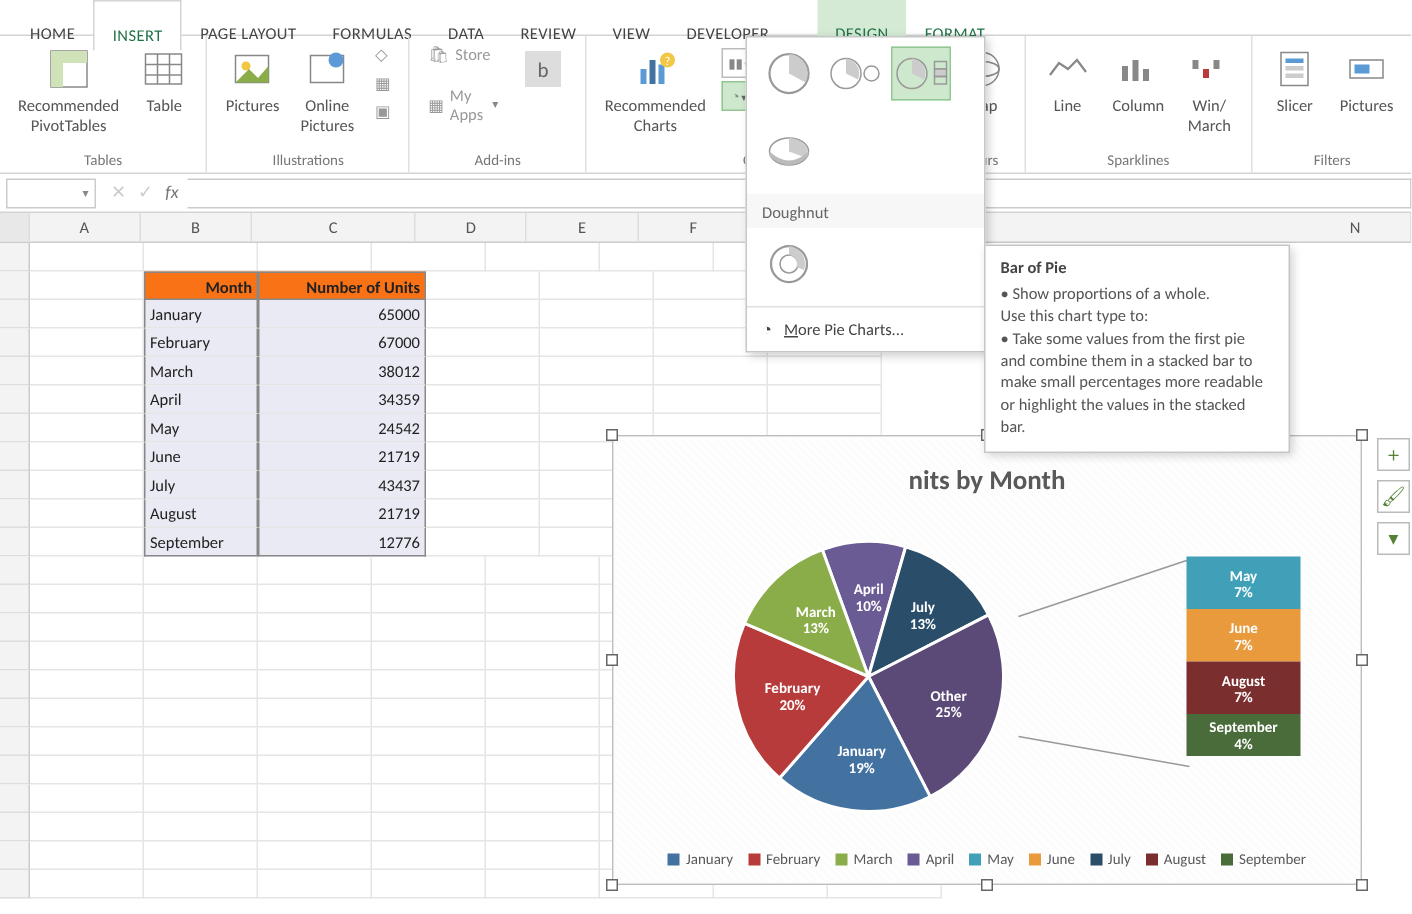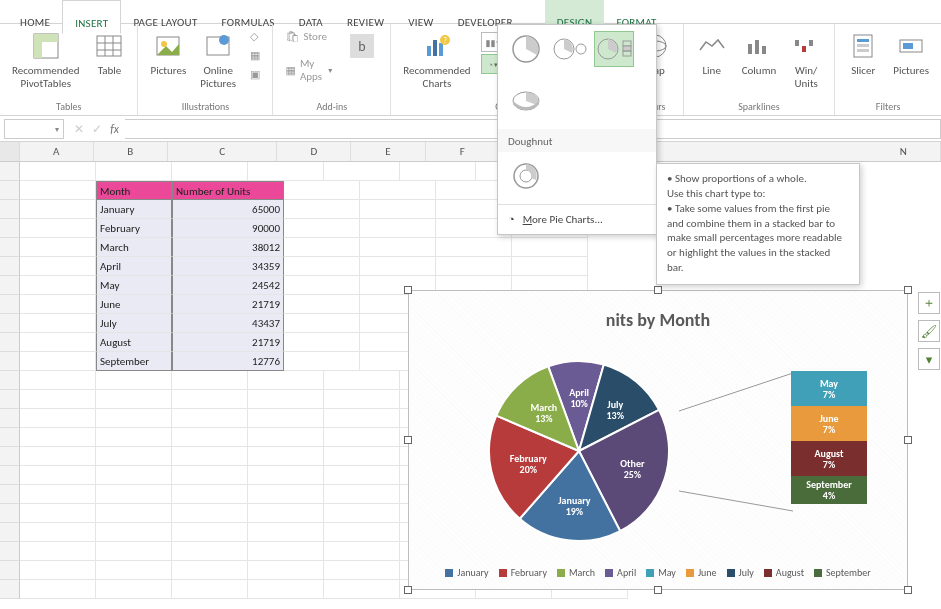--- a/index.html
+++ b/index.html
@@ -36,21 +36,21 @@
 
 .grid-wrap { position: relative; height: calc(609px - 24px - 92px - 26px); overflow:hidden; }
 .col-headers { display:flex; position:absolute; top:0; left:0; right:0; height:20px; background:#f3f3f3; border-bottom:1px solid #ccc; }
 .col-h { width:76px; border-right:1px solid #ddd; text-align:center; font-size:11px; color:#555; line-height:20px; }
 .col-h:first-child { width:20px; background:#e8e8e8; }
 .cells { position:absolute; top:20px; left:0; right:0; bottom:0; }
 .row { display:flex; height:19px; }
 .row-h { width:20px; border-right:1px solid #ccc; border-bottom:1px solid #ddd; background:#f3f3f3; text-align:center; font-size:10px; color:#555; line-height:19px; }
 .cell { width:76px; border-right:1px solid #e5e5e5; border-bottom:1px solid #e5e5e5; padding:0 3px; font-size:11px; line-height:19px; overflow:hidden; white-space:nowrap; }
 .cell.wide { width:112px; }
-.cell.hdr { background:#ec4899; border:1px solid #888; font-weight:normal; color:#222; }
+.cell.hdr { background:#f97316; border:1px solid #888; font-weight:bold; color:#222;text-align:right; }
 .cell.dat { background:#eaeaf4; border-left:1px solid #888; border-right:1px solid #888; color:#222; }
 .cell.dat.last { border-bottom:1px solid #888; }
 .cell.num { text-align:right; }
 
 
 .pie-panel { position:absolute; top:24px; left:497px; width:160px; background:#fff; border:1px solid #c6c6c6; box-shadow:2px 2px 6px rgba(0,0,0,.2); z-index:30; }
 .pie-panel .sect { padding:6px 10px 4px; font-size:11px; color:#666; background:#f7f7f7; }
 .pie-panel .opts { display:flex; gap:4px; padding:6px 8px 10px; }
 .pie-opt { width:40px; height:36px; display:flex; align-items:center; justify-content:center; cursor:pointer; border:1px solid transparent; }
 .pie-opt.sel { background:#cde8cd; border:1px solid #92c792; }
@@ -287,21 +287,21 @@
         </div>
       <div class="ribbon-btn">
           <div class="ico">
             <svg width="28" height="20">
               <rect x="3" y="4" width="4" height="6" fill="#888"></rect>
               <rect x="10" y="10" width="4" height="6" fill="#b83b3b"></rect>
               <rect x="17" y="4" width="4" height="6" fill="#888"></rect>
             </svg>
           </div>
           <div style="white-space:pre-line">Win/
-Units</div>
+March</div>
         </div>
     </div>
     <div class="ribbon-group-label">Sparklines</div>
   </div>
 
   <div class="ribbon-group" style="border-right:none">
     <div class="ribbon-group-body">
       <div class="ribbon-btn">
           <div class="ico">
             <svg width="24" height="28">
@@ -382,21 +382,21 @@
         <div class="cell dat wide num">65000</div>
         <div class="cell"></div>
         <div class="cell"></div>
         <div class="cell"></div>
         <div class="cell"></div>
       </div>
       <div class="row">
         <div class="row-h"></div>
         <div class="cell"></div>
         <div class="cell dat">February</div>
-        <div class="cell dat wide num">90000</div>
+        <div class="cell dat wide num">67000</div>
         <div class="cell"></div>
         <div class="cell"></div>
         <div class="cell"></div>
         <div class="cell"></div>
       </div>
       <div class="row">
         <div class="row-h"></div>
         <div class="cell"></div>
         <div class="cell dat">March</div>
         <div class="cell dat wide num">38012</div>
@@ -644,20 +644,21 @@
         </svg>
       </div>
   </div>
   <div class="more">
     <span>◔</span>
     <span><span class="u">M</span>ore Pie Charts...</span>
   </div>
 </div>
 
 <div class="tooltip">
+  <div class="tt-title">Bar of Pie</div>
   <div class="tt-line">• Show proportions of a whole.</div>
   <div class="tt-line">Use this chart type to:</div>
   <div class="tt-line">• Take some values from the first pie and combine them in a stacked bar to make small percentages more readable or highlight the values in the stacked bar.</div>
 </div>
 
 <div class="chart-obj">
   <div class="handle tl"></div>
   <div class="handle tm"></div>
   <div class="handle tr"></div>
   <div class="handle ml"></div>

